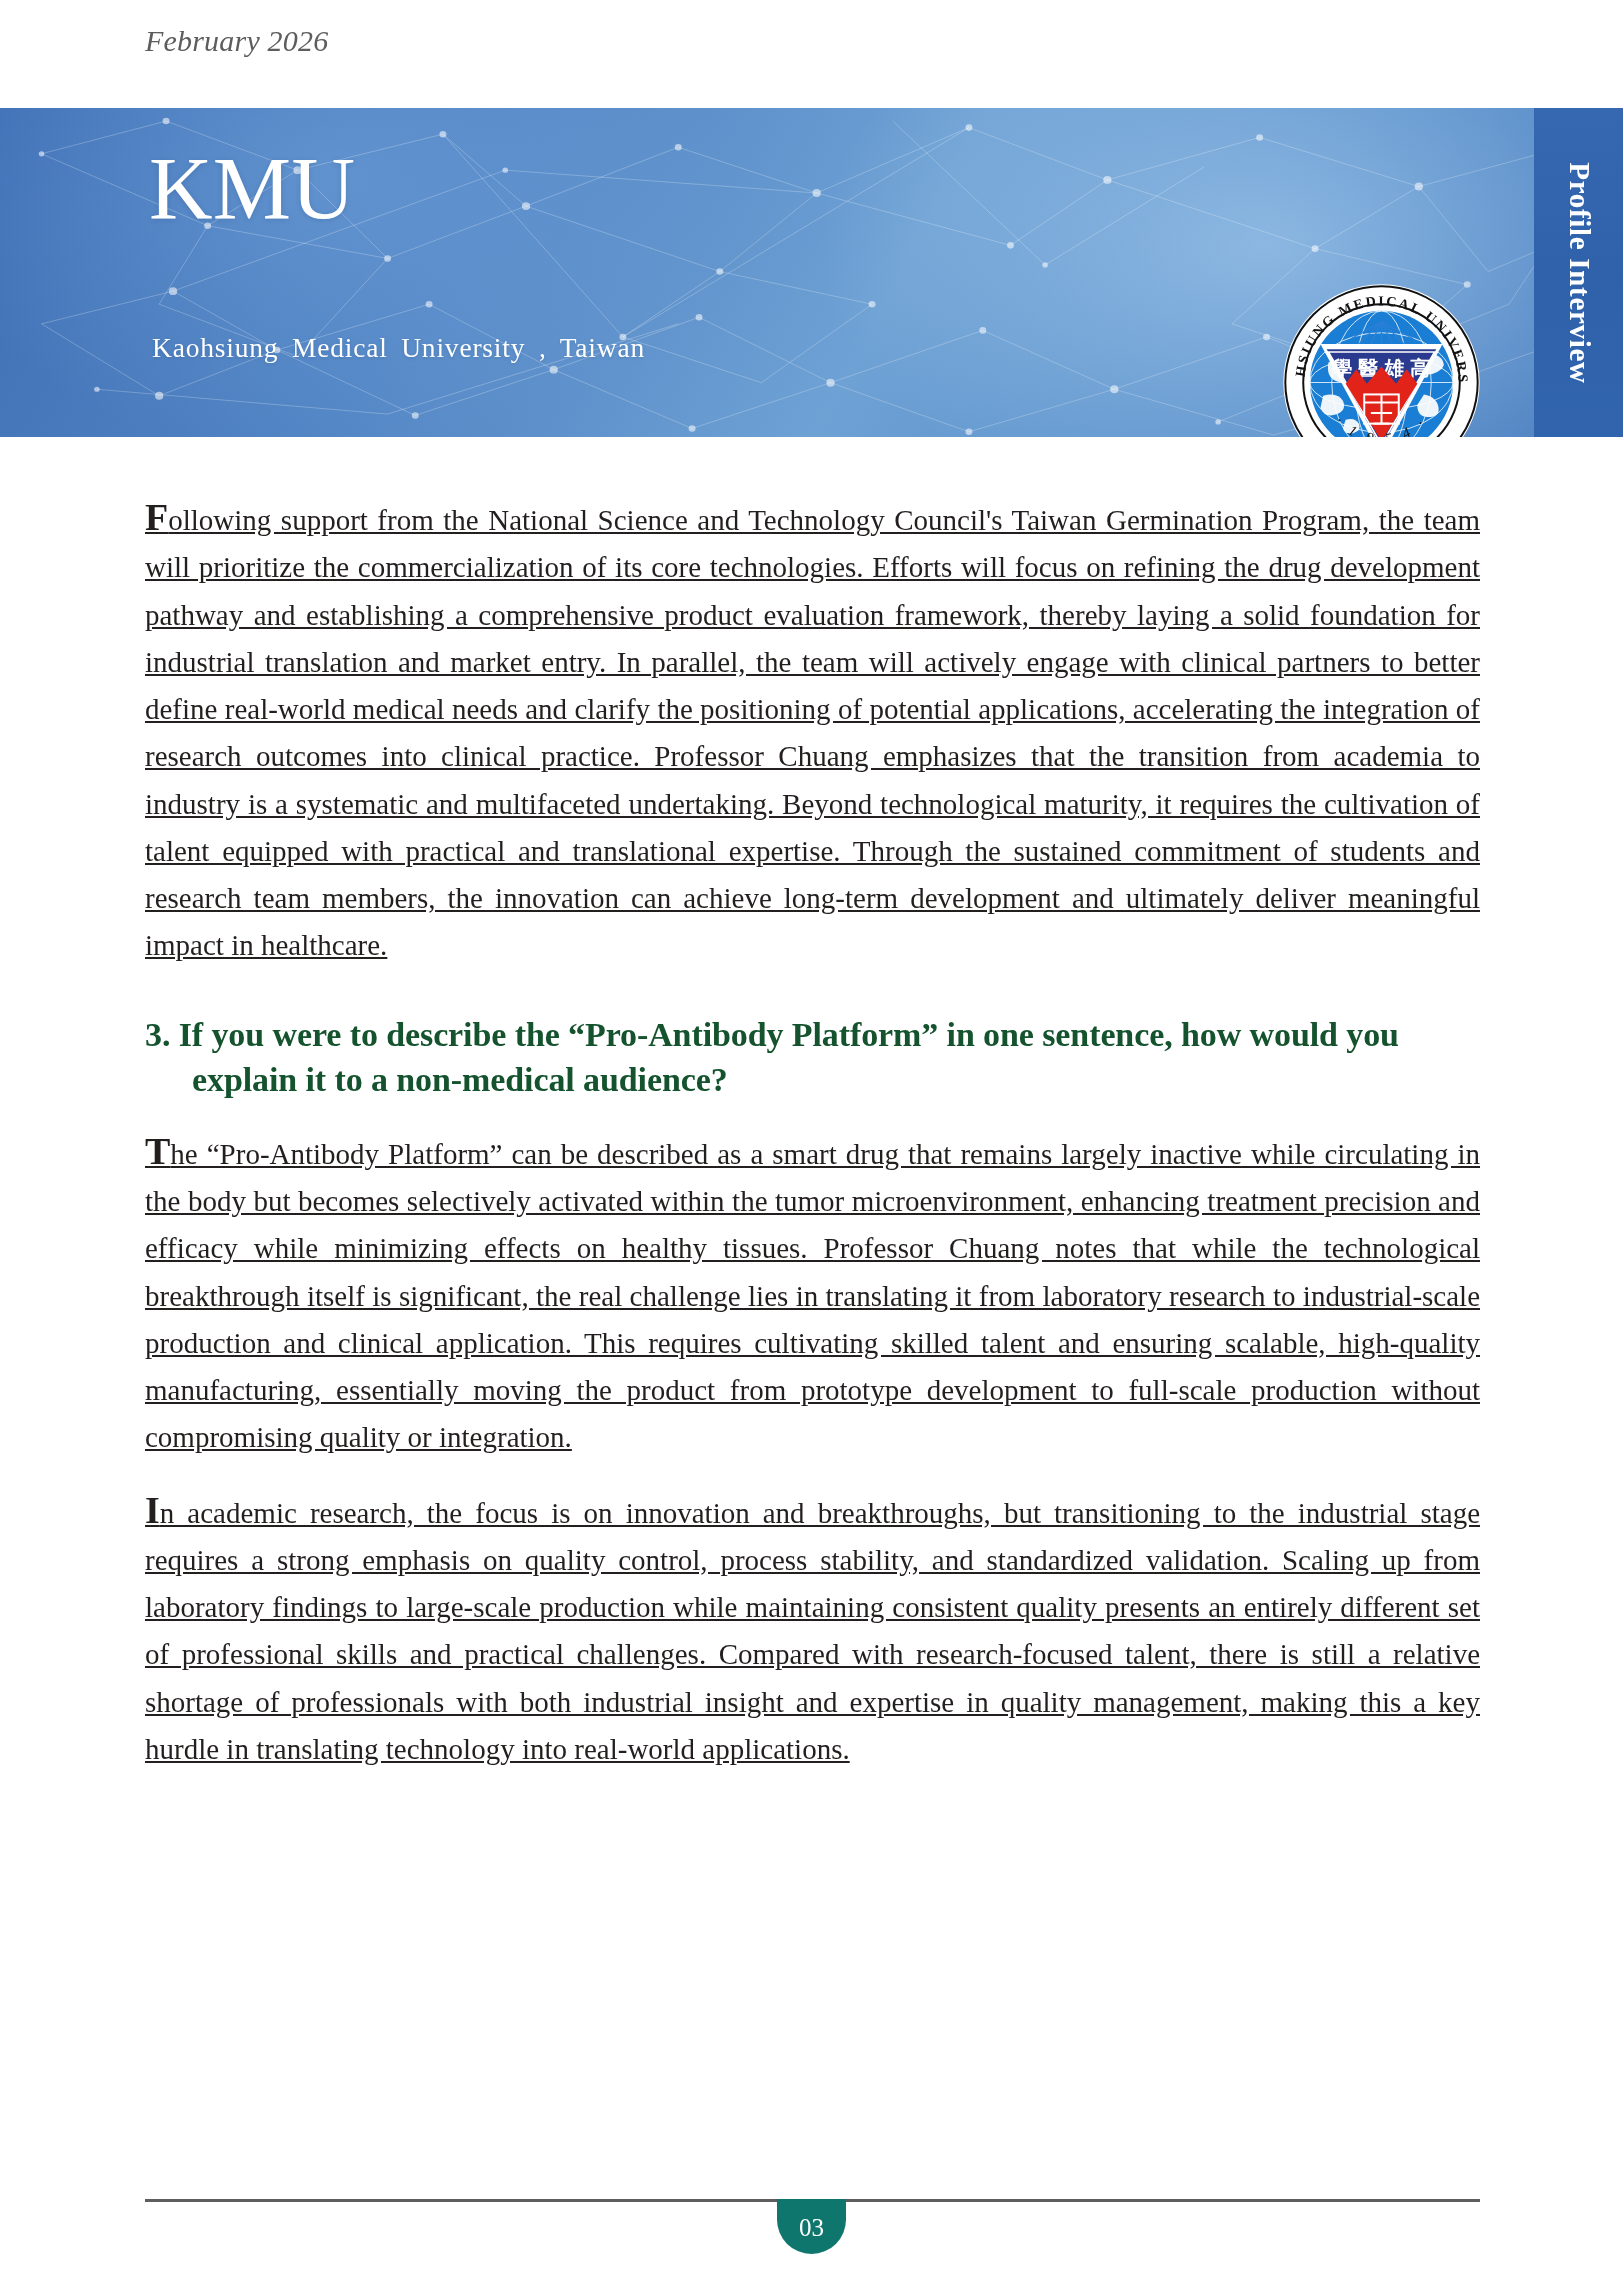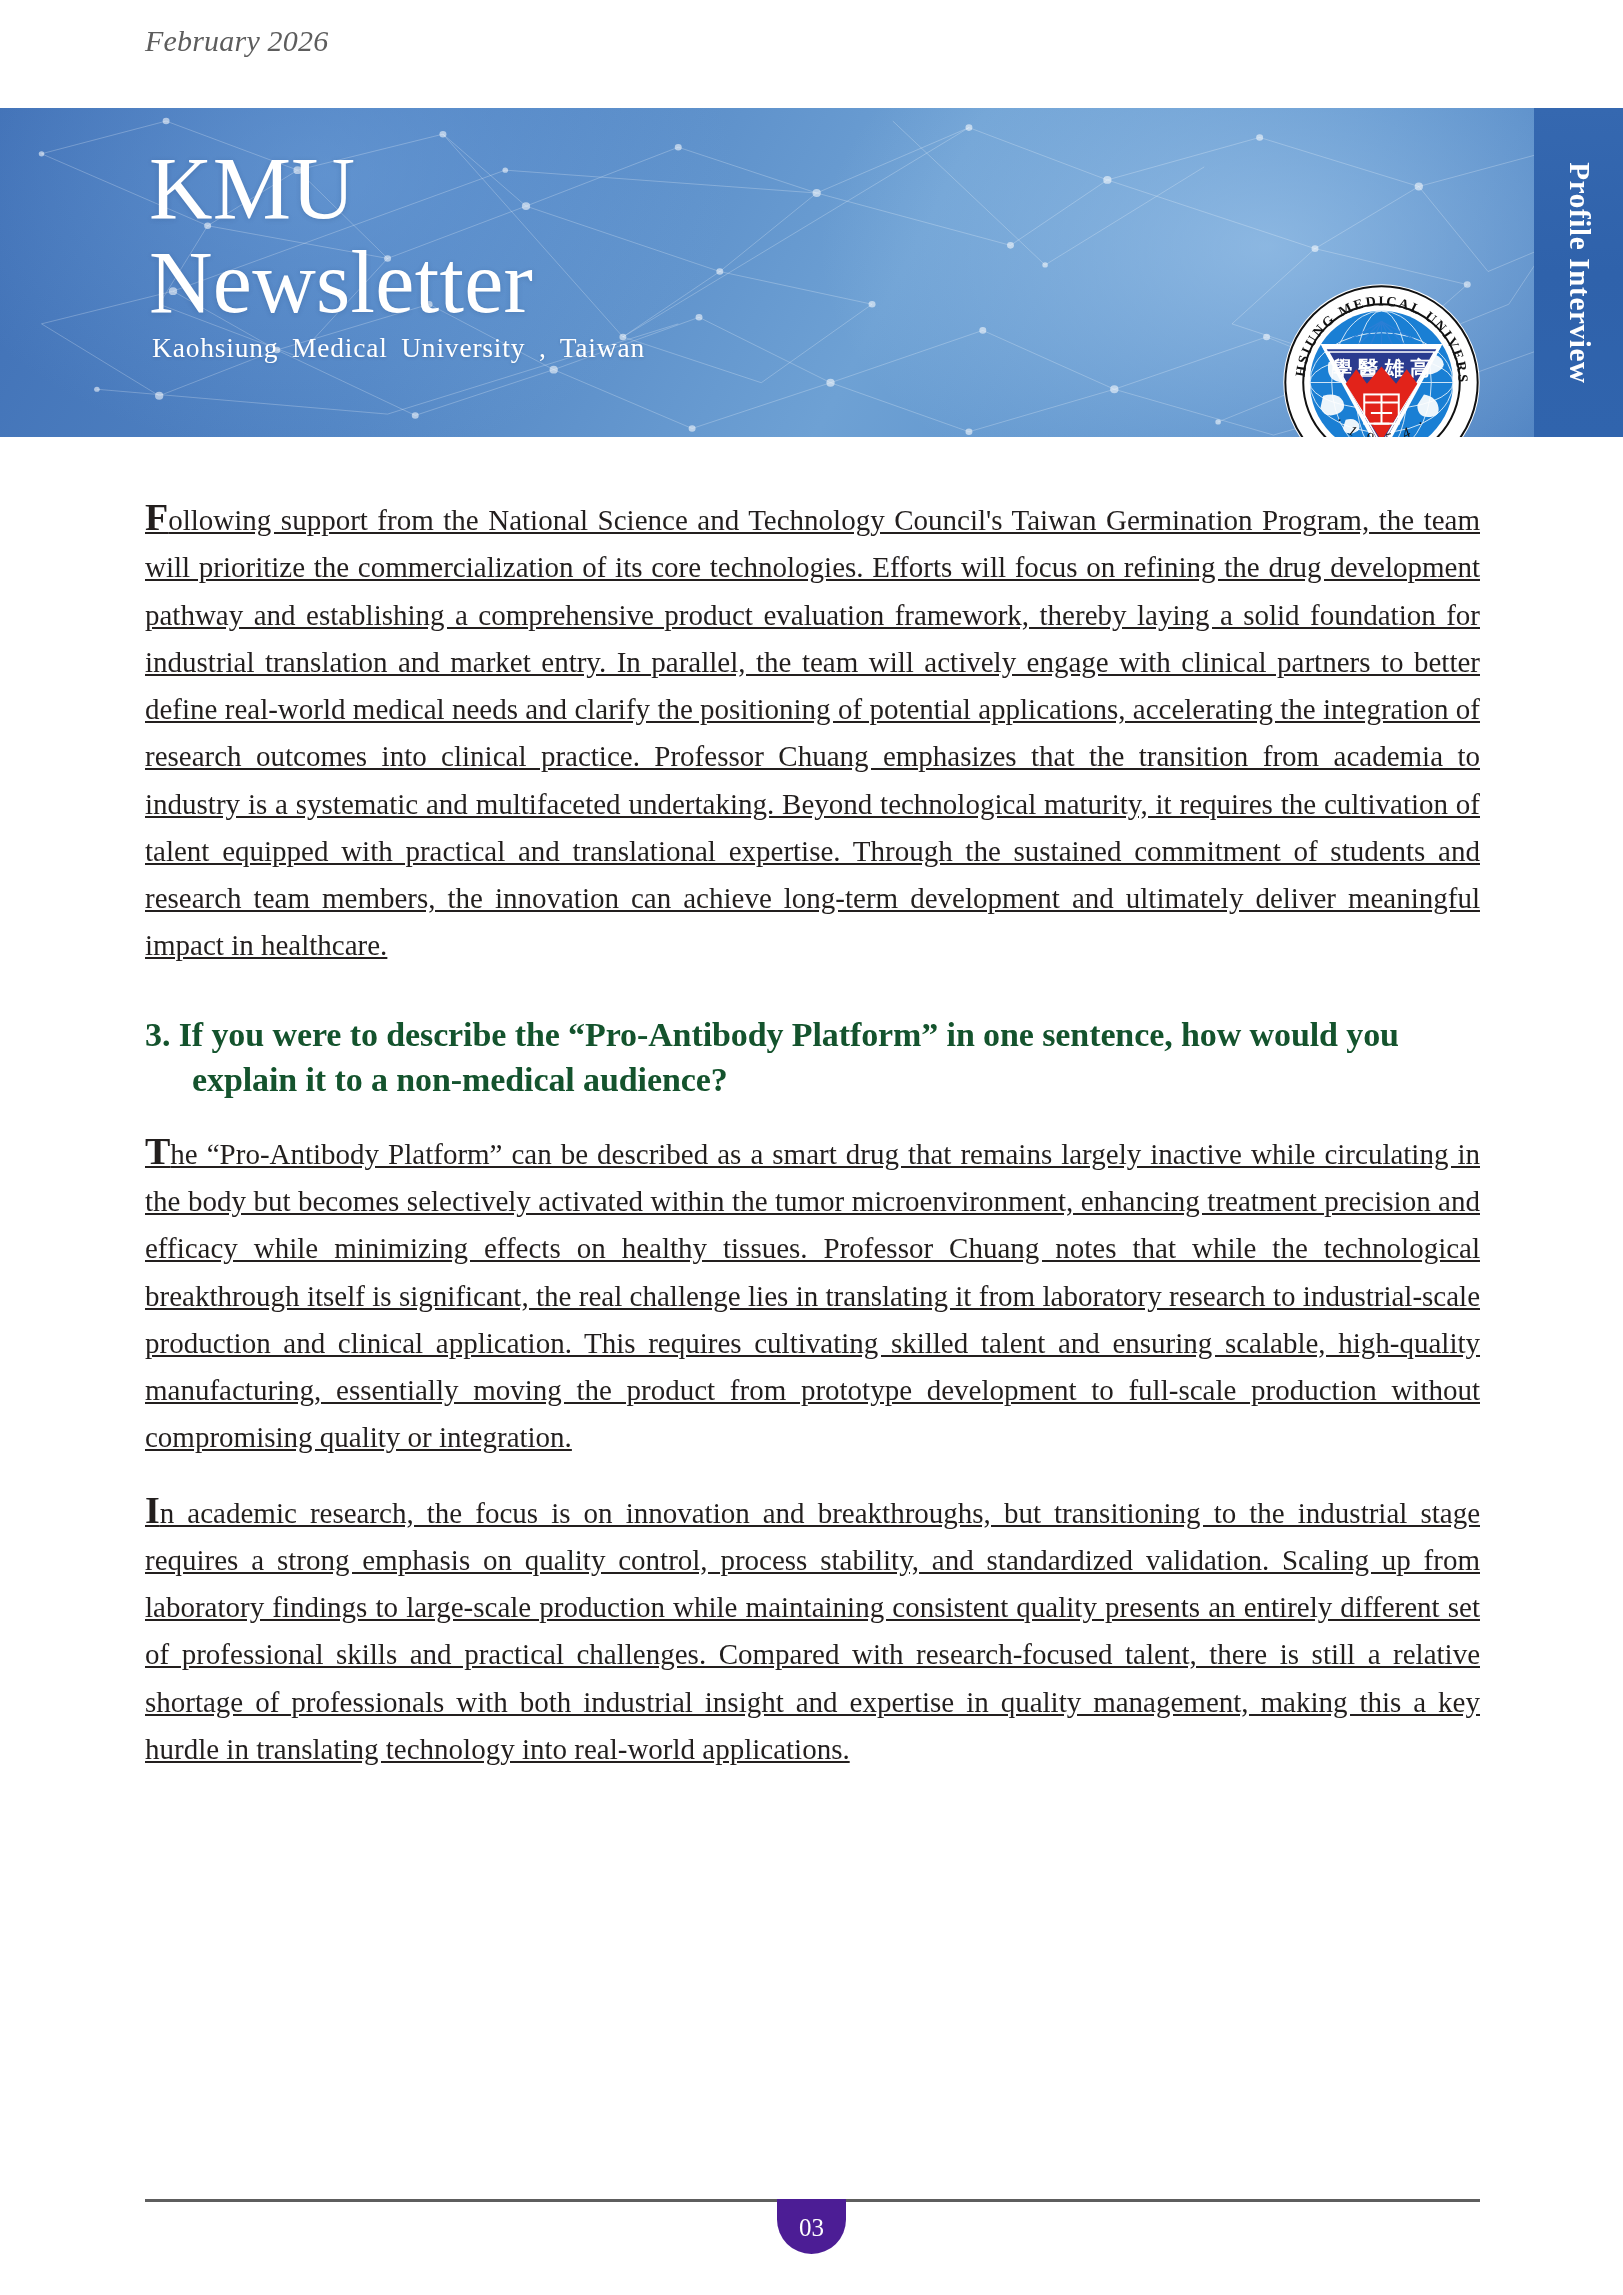--- a/index.html
+++ b/index.html
@@ -146,21 +146,21 @@
     width: 1335px;
     height: 2.6px;
     background: #5e5e5e;
   }
   .page-badge {
     position: absolute;
     left: 777px;
     top: 2199px;
     width: 69px;
     height: 55px;
-    background: #4c1d95;
+    background: #0f766e;
     border-radius: 0 0 39px 39px;
     color: #ffffff;
     font-size: 25px;
     display: flex;
     align-items: center;
     justify-content: center;
     padding-top: 3.9px;
   }
 </style>
 </head>
@@ -232,21 +232,20 @@
         <circle cx="900" cy="350" r="5"></circle>
       <circle cx="140" cy="430" r="4"></circle>
         <circle cx="1510" cy="240" r="4"></circle>
       <circle cx="730" cy="95" r="4"></circle>
         <circle cx="1760" cy="480" r="4"></circle>
     </g>
   </svg>
 
   <div class="mast-title">
     <span>KMU</span>
-    <span class="line2">Newsletter</span>
   </div>
 
   <div class="mast-sub">Kaohsiung Medical University , Taiwan</div>
 
   <svg class="seal" viewBox="0 0 300 300">
     <defs>
       <path id="arcTop" d="M 34 150 A 116 116 0 0 1 266 150" fill="none"></path>
       <path id="arcBot" d="M 58 150 A 92 92 0 0 0 242 150" fill="none"></path>
     </defs>
     <circle cx="150" cy="150" r="148" fill="#ffffff"></circle>

